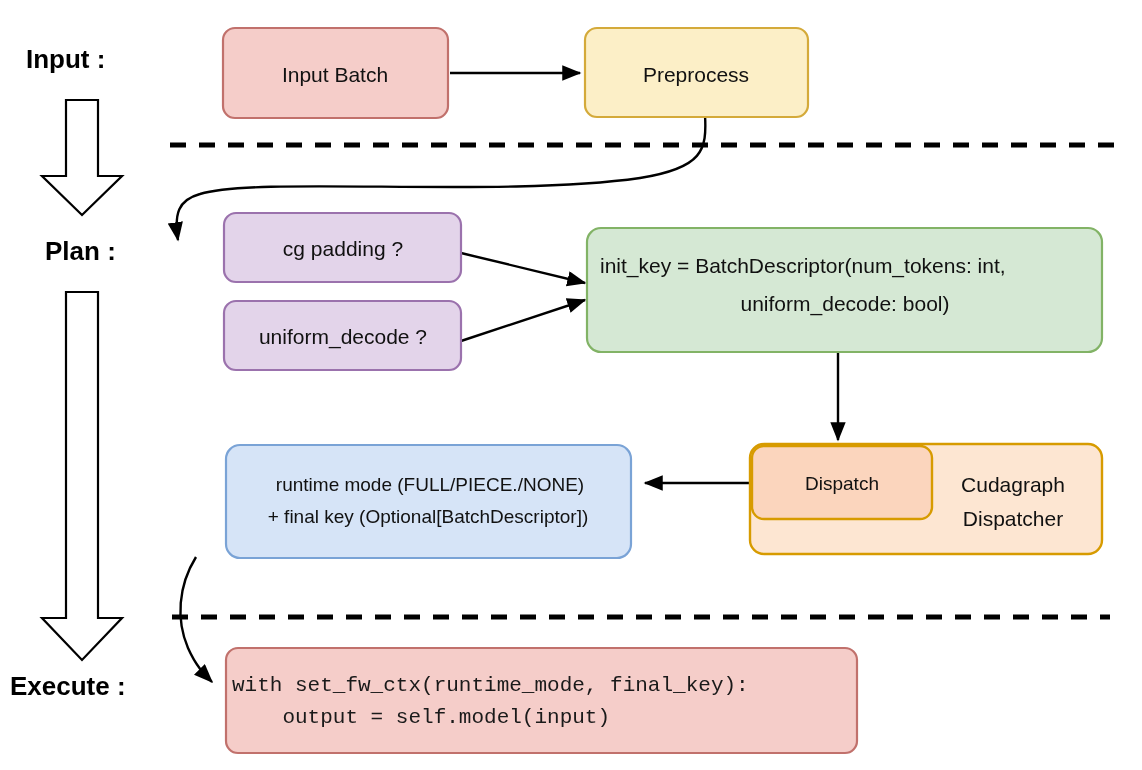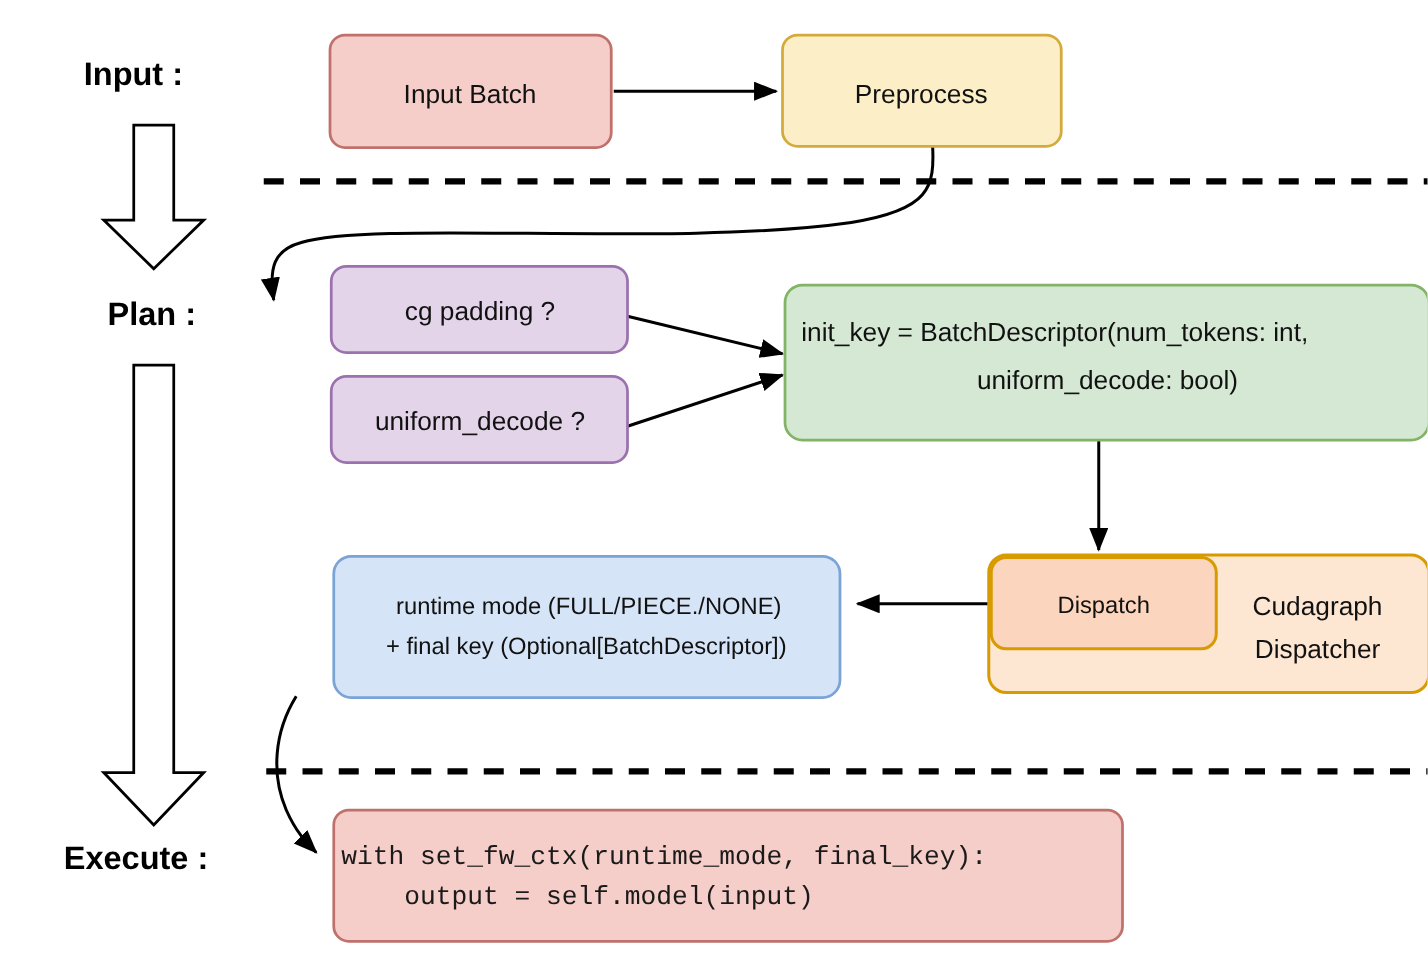--- a/index.html
+++ b/index.html
@@ -11,21 +11,20 @@
     width: 1142px;
     height: 770px;
     font-family: "Liberation Sans", sans-serif;
     overflow: hidden;
     position: relative;
   }
   #diagram-root {
     position: relative;
     width: 990px;
     height: 770px;
-    margin-left: 41px;
   }
   svg#diagram {
     position: absolute;
     top: 0; left: 0;
     width: 1142px;
     height: 770px;
     display: block;
   }
   .stage-label {
     font-family: "Liberation Sans", sans-serif;

